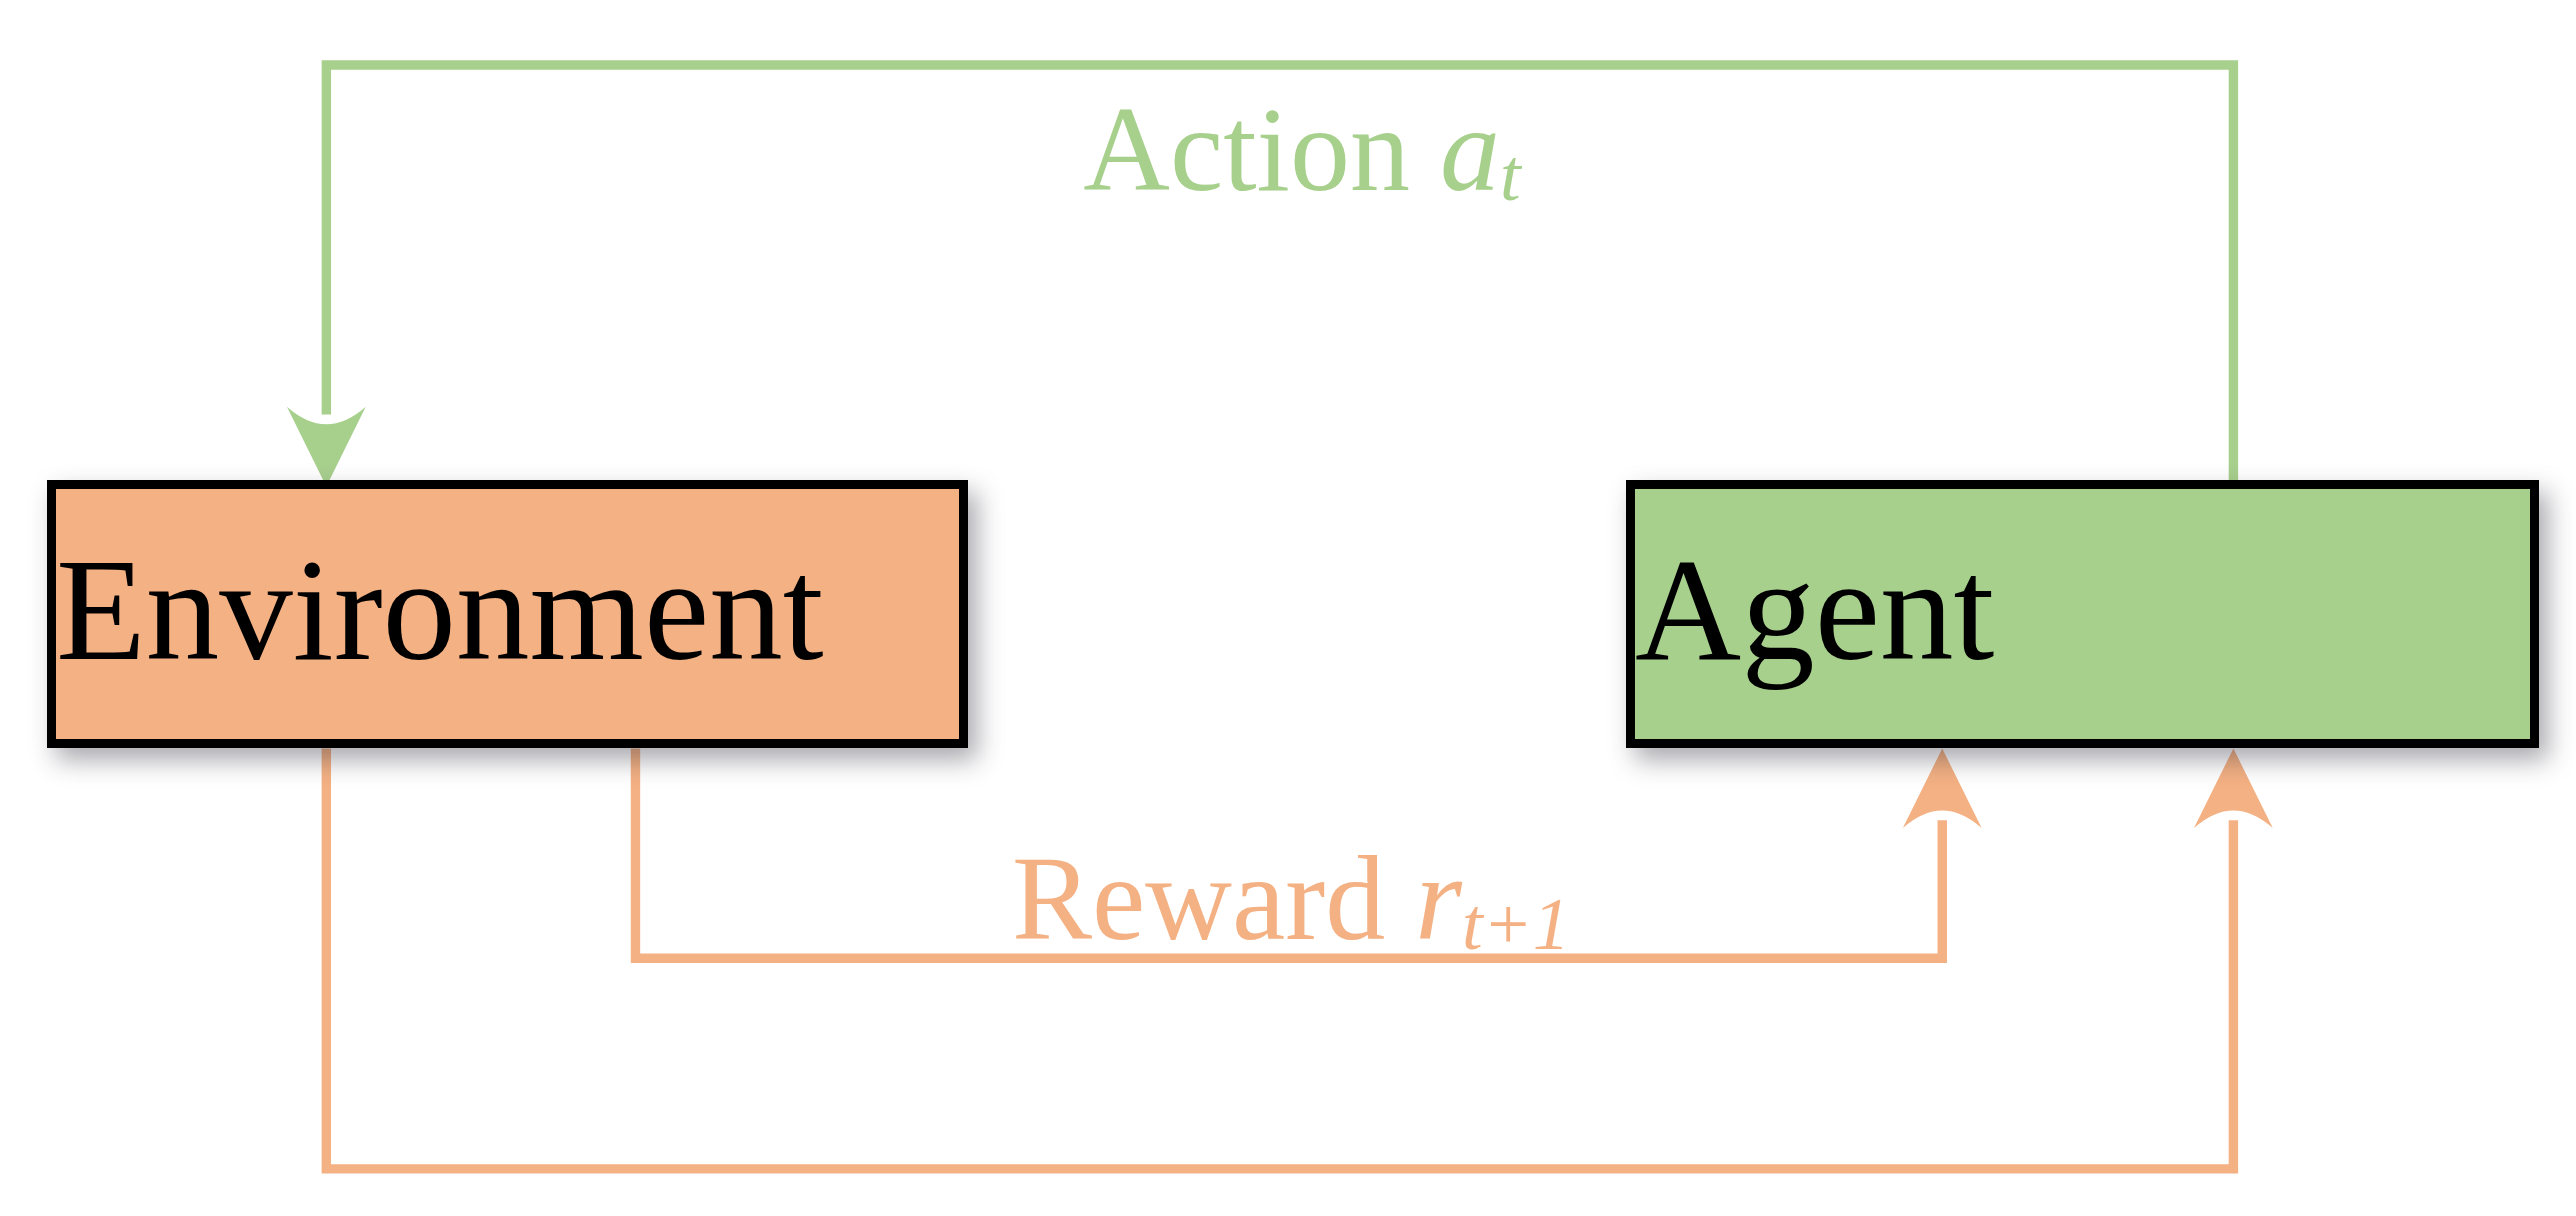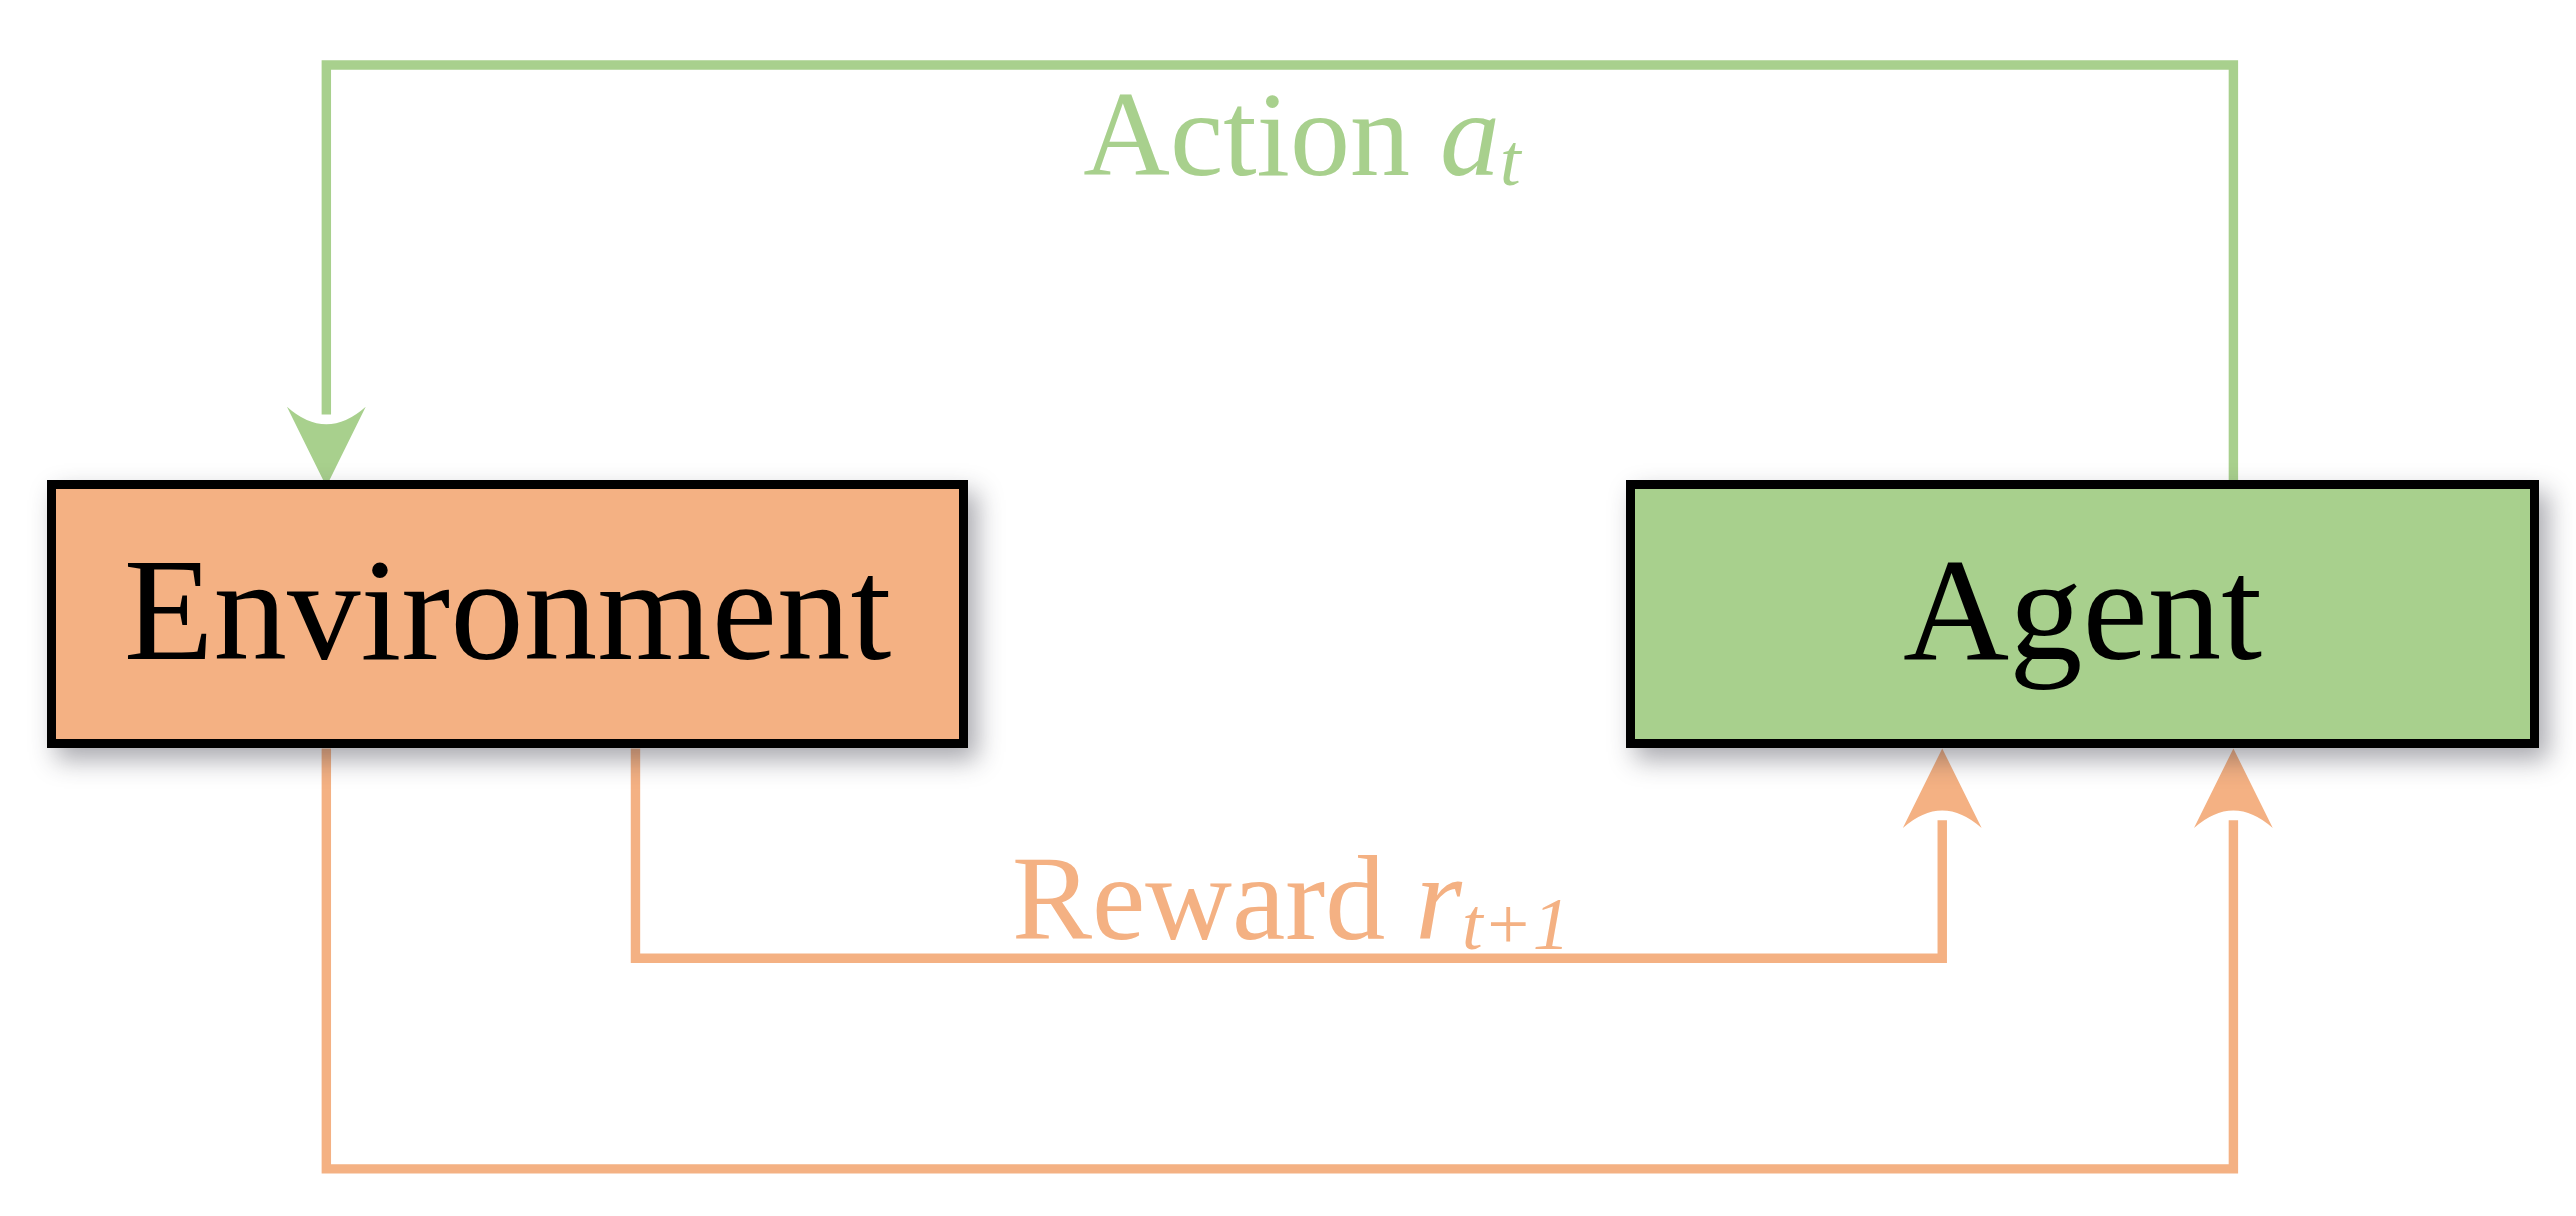--- a/index.html
+++ b/index.html
@@ -14,21 +14,20 @@
     background: #ffffff;
     overflow: hidden;
     font-family: "Liberation Serif", "DejaVu Serif", serif;
   }
   .node-box {
     position: absolute;
     box-sizing: border-box;
     border: 9.4px solid #000000;
     display: flex;
     align-items: center;
-    justify-content: center;
     box-shadow: 8.6px 12px 24px rgba(40, 40, 55, 0.40);
   }
   #environment-box {
     left: 47px;
     top: 480px;
     width: 921px;
     height: 268px;
     background: var(--orange, #F4B183);
   }
   #agent-box {
@@ -60,21 +59,21 @@
   }
   .edge-label .var {
     font-style: italic;
   }
   .edge-label sub {
     font-style: italic;
     font-size: 0.62em;
     line-height: 0;
     vertical-align: -0.14em;
   }
-  .green-text { color: var(--green, #A8D08D); }
+  .green-text { color: var(--green, #A8D08D); margin-top: 15px; }
   .orange-text { color: var(--orange, #F4B183); }
   #action-label { left: 1302px; top: 75px; }
   #reward-label { left: 1291px; top: 839px; }
   #state-label  { left: 1293px; top: 1040px; }
 </style>
 </head>
 <body>
 
 <div id="canvas">
 

